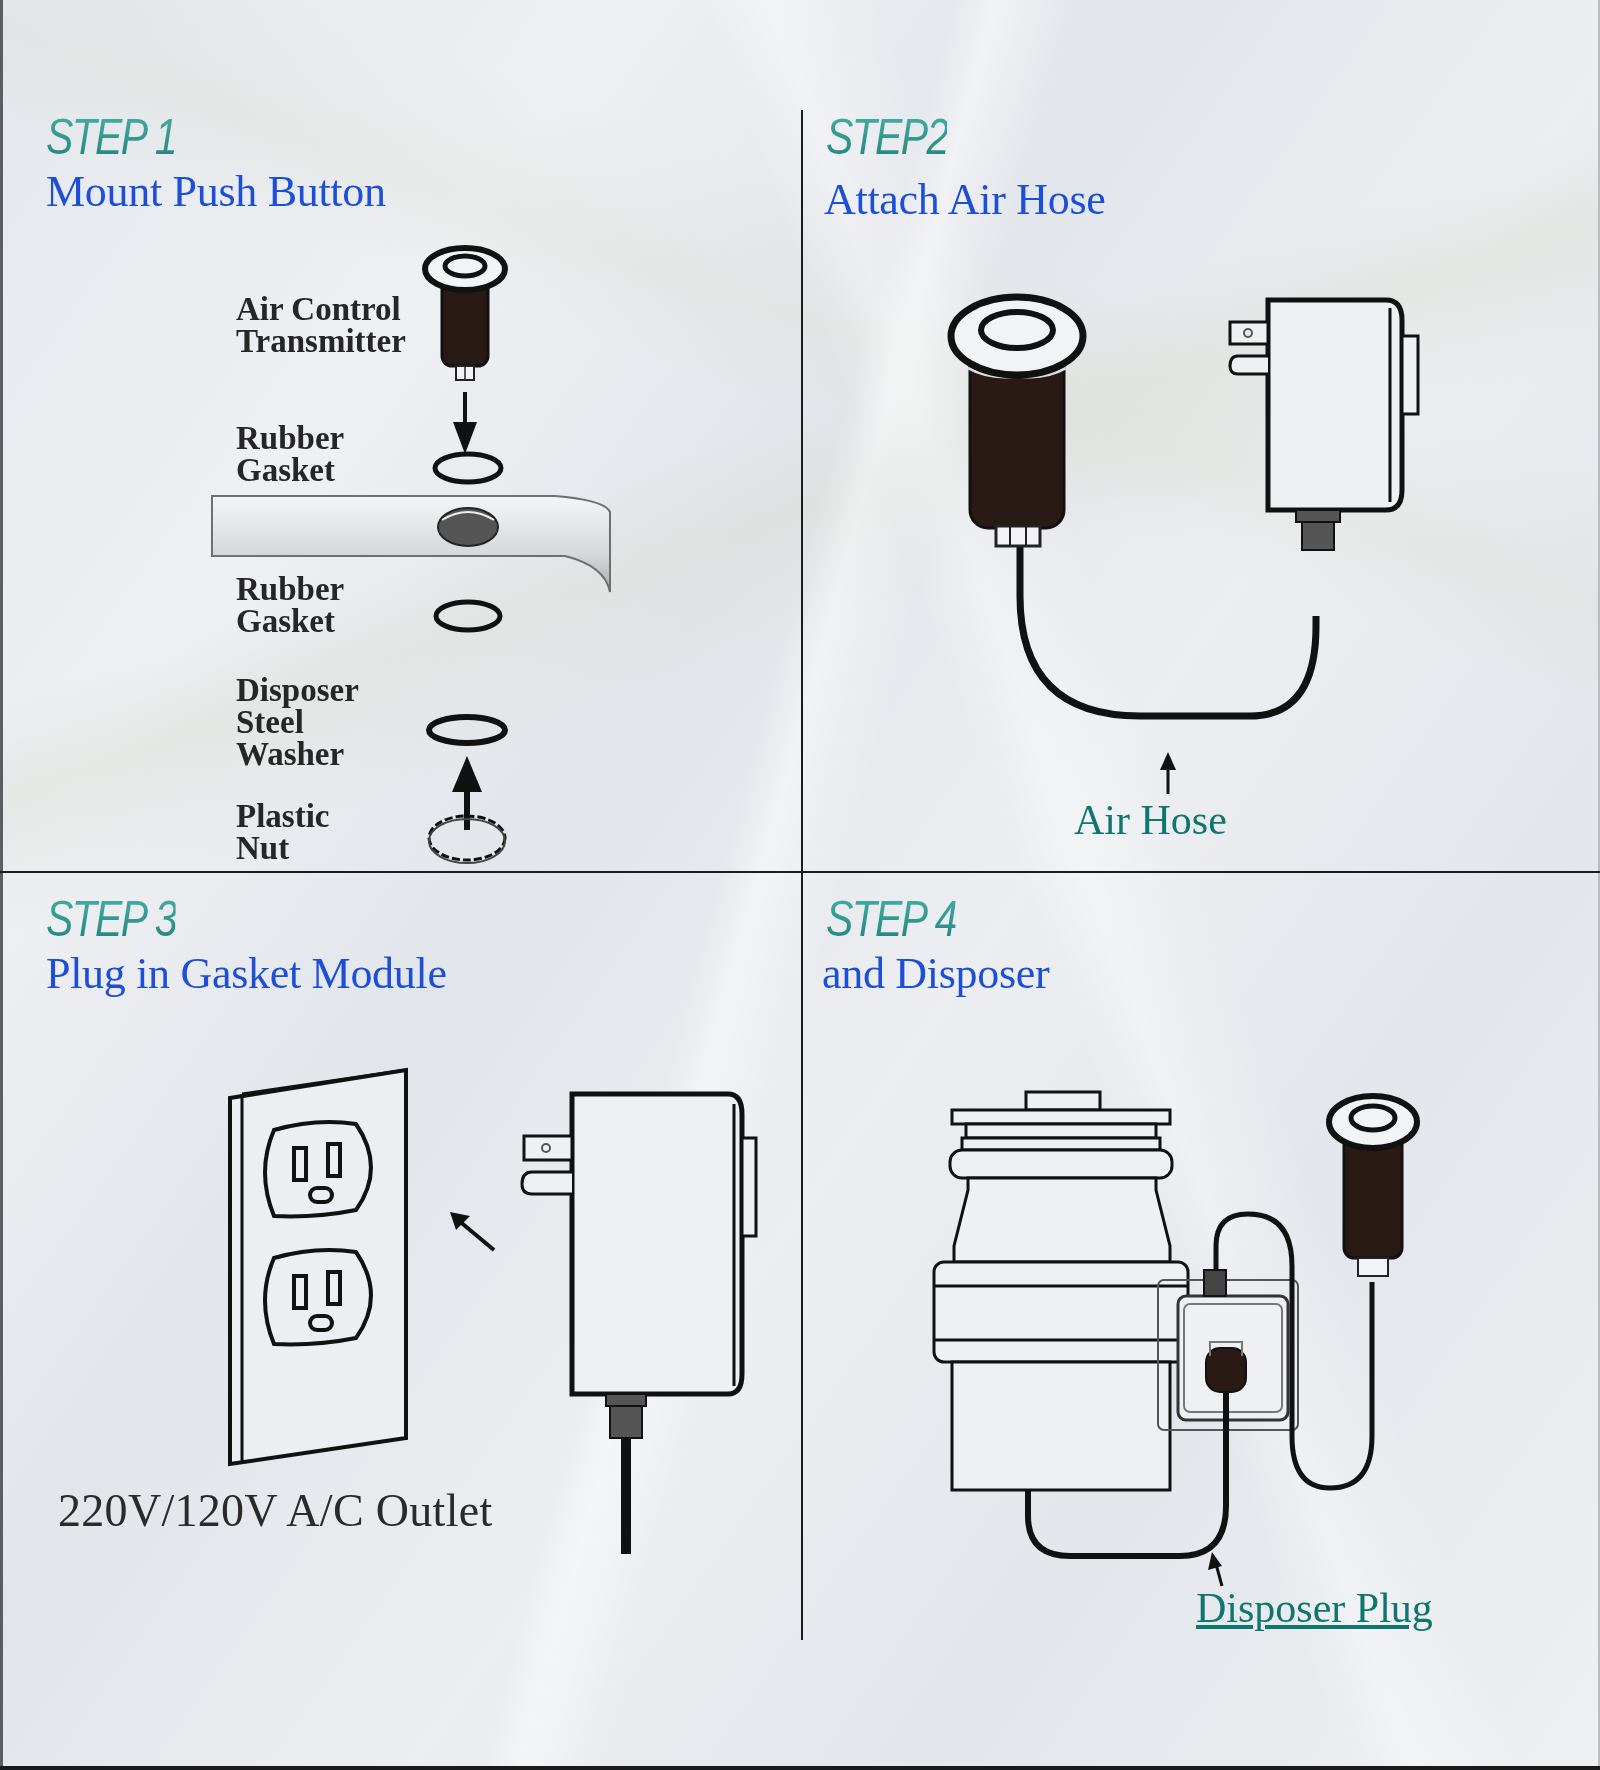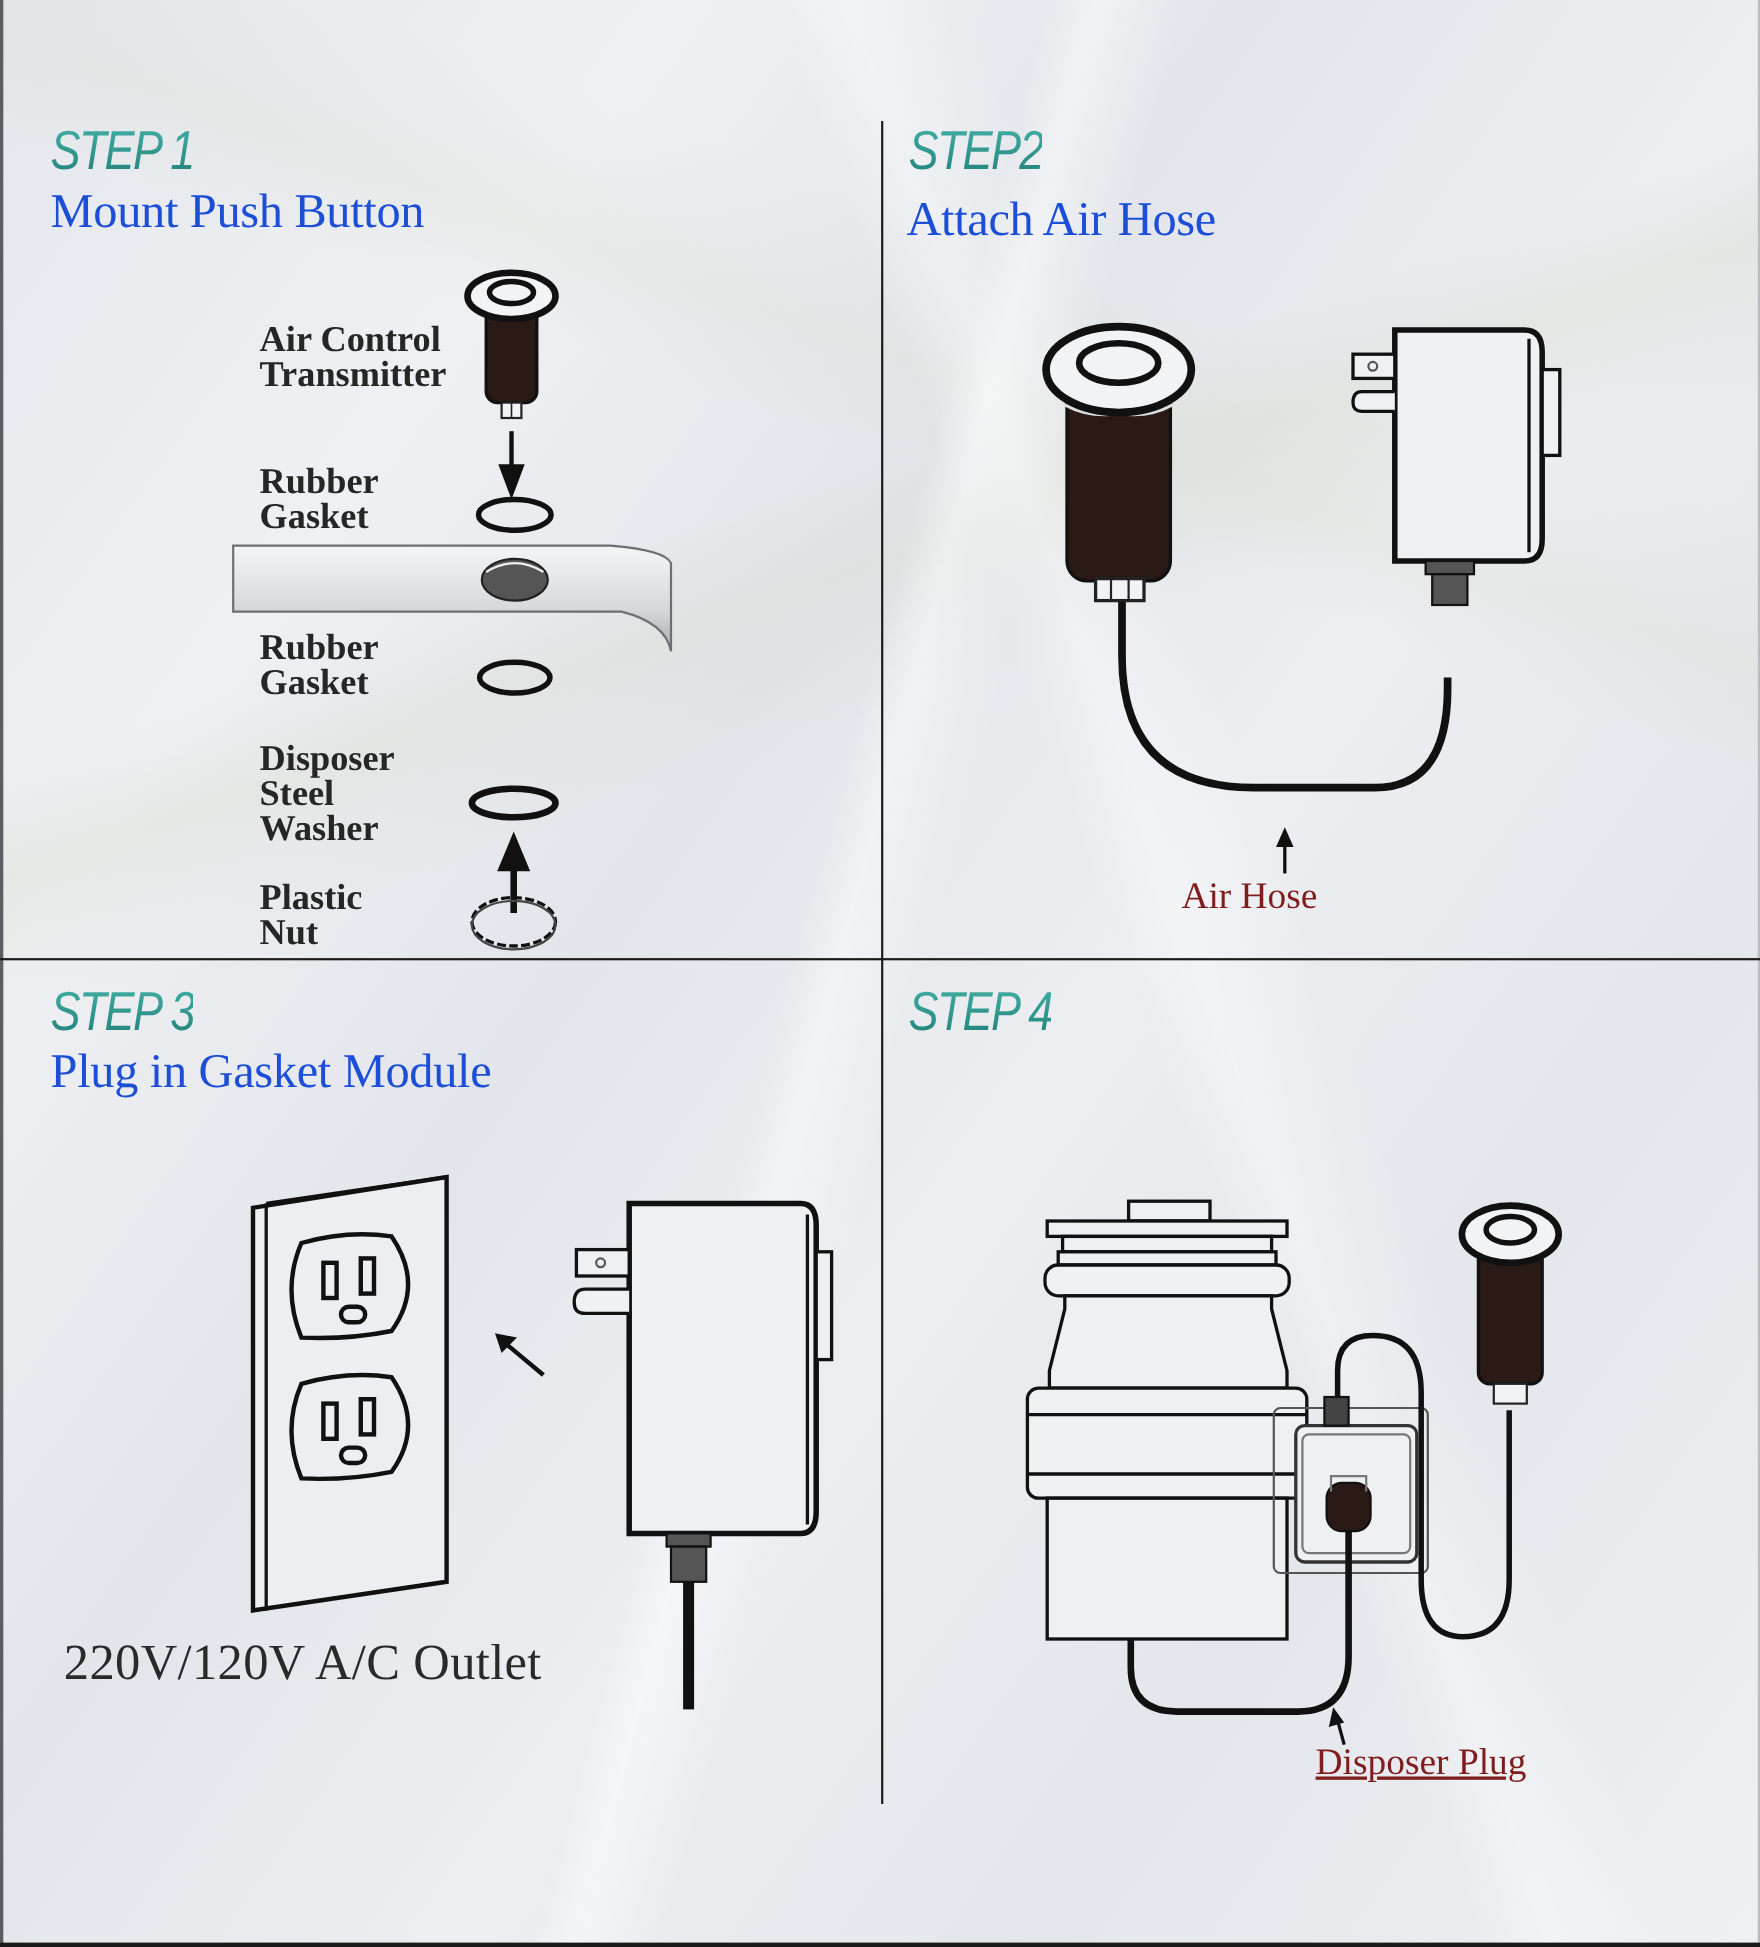--- a/index.html
+++ b/index.html
@@ -39,21 +39,21 @@
     position: absolute; margin: 0;
     font-size: 44px; font-weight: normal; line-height: 52px;
     color: #1d4ed8; letter-spacing: -0.3px;
   }
   .label {
     position: absolute; margin: 0;
     font-size: 33px; line-height: 32px; color: #262626; font-weight: bold;
   }
   .label span { display: block; }
   .caption { position: absolute; margin: 0; font-size: 46px; color: #2a2a2a; font-weight: normal; letter-spacing: 0.3px; }
-  .caption-sm { position: absolute; margin: 0; font-size: 34px; color: #7f1d1d; font-weight: normal; }
+  .caption-sm { position: absolute; margin: 0; font-size: 42px; color: #0f766e; font-weight: normal; }
 
   svg.art { position: absolute; overflow: visible; }
 </style>
 </head>
 <body>
 
 <div class="marble"></div>
 <div class="edge-left"></div>
 <div class="edge-right"></div>
 <div class="edge-bottom"></div>
@@ -206,20 +206,21 @@
     <rect x="96" y="304" width="40" height="12" fill="#555" stroke="#111" stroke-width="2"></rect>
     <rect x="100" y="316" width="32" height="32" fill="#555" stroke="#111" stroke-width="2"></rect>
     <rect x="111" y="348" width="10" height="116" fill="#111"></rect>
   </svg>
   <p class="caption" style="left:58px; top:1484px;">220V/120V A/C Outlet</p>
 </section>
 
 <section>
   <h2 class="step-heading" style="left:826px; top:890px;">STEP 4</h2>
   <h3 class="step-title" style="left:822px; top:948px;">
+    <span style="display:block">and Disposer</span>
   </h3>
 
   <svg class="art" style="left:920px; top:1086px;" width="540" height="480" viewBox="0 0 540 480">
 
     <g>
       <rect x="106" y="6" width="74" height="18" fill="#eef0f2" stroke="#111" stroke-width="3"></rect>
       <rect x="32" y="24" width="218" height="14" fill="#eef0f2" stroke="#111" stroke-width="3"></rect>
       <rect x="46" y="38" width="190" height="14" fill="#eef0f2" stroke="#111" stroke-width="3"></rect>
       <rect x="42" y="52" width="198" height="12" fill="#eef0f2" stroke="#111" stroke-width="3"></rect>
       <rect x="30" y="64" width="222" height="28" rx="12" fill="#eef0f2" stroke="#111" stroke-width="3"></rect>

